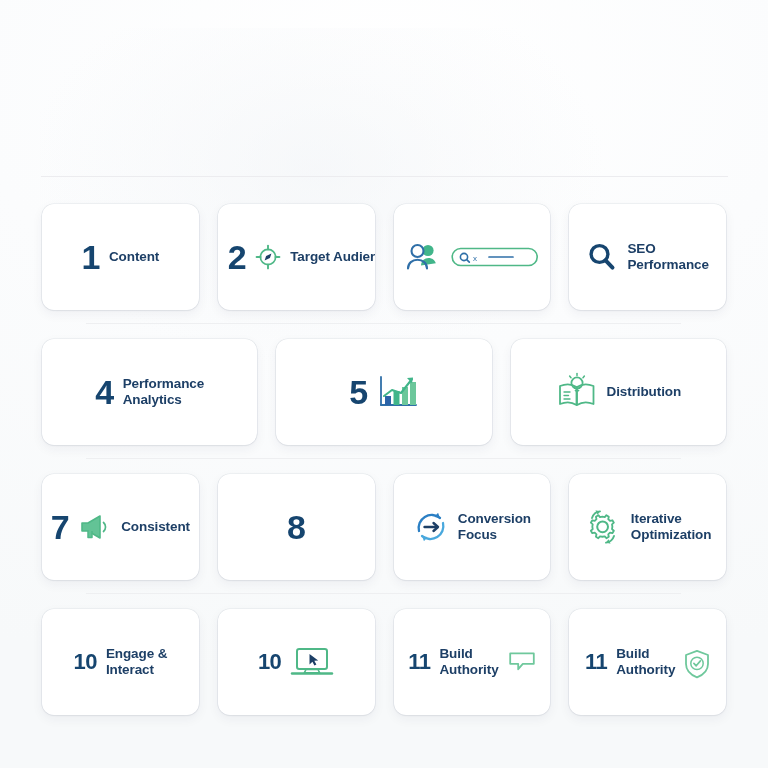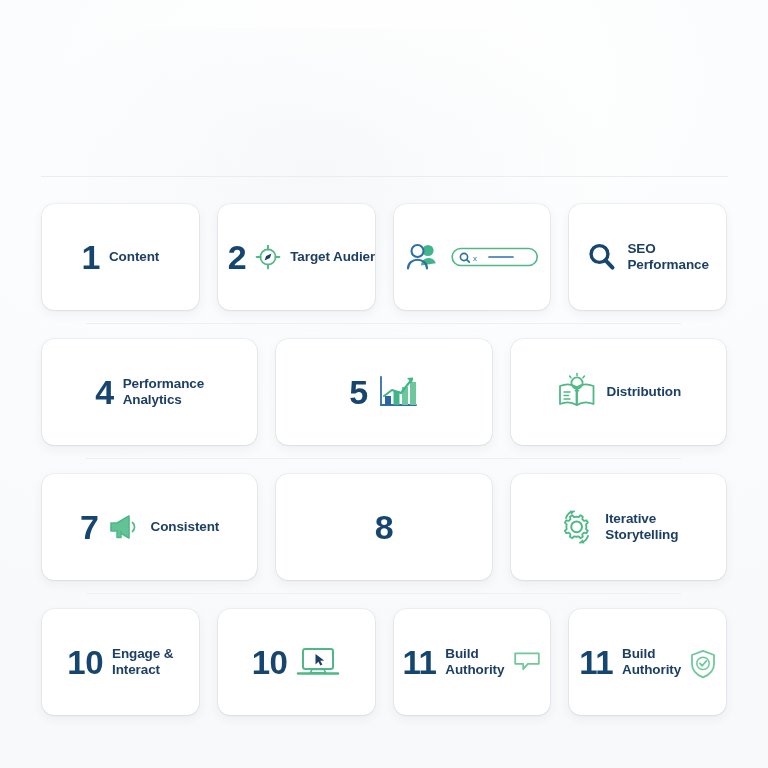--- a/index.html
+++ b/index.html
@@ -92,21 +92,21 @@
   }
 
   .card-num {
     font-size: 34px;
     font-weight: 700;
     color: #16456f;
     line-height: 1;
     letter-spacing: -0.5px;
     flex: none;
   }
-  .card-num.wide { font-size: 33px; text-align: center; }
+  .card-num.wide { font-size: 22px; text-align: center; }
 
   .card-label {
     font-size: 13.5px;
     font-weight: 700;
     color: #1d3f66;
     line-height: 1.22;
     letter-spacing: -0.1px;
     white-space: pre-line;
     flex: none;
   }
@@ -262,37 +262,53 @@
           <span class="card-label">Consistent</span>
         </div>
       </div>
 
       <div class="card">
         <div class="card-inner">
           <span class="card-num">8</span>
         </div>
       </div>
 
+      <div class="card">
+        <div class="card-inner">
+          <span class="icon">
+            <svg width="36" height="36" viewBox="0 0 36 36">
+              <path d="M30 14 A13 13 0 0 1 9 27" fill="none" stroke="#49a8dd" stroke-width="2.3" stroke-linecap="round"></path>
+              <path d="M6 22 A13 13 0 0 1 27 9" fill="none" stroke="#2b7fc4" stroke-width="2.3" stroke-linecap="round"></path>
+              <path d="M27 9 L21.5 8 L25 3.8 Z" fill="#2b7fc4"></path>
+              <path d="M9 27 L14.5 28 L11 32.2 Z" fill="#49a8dd"></path>
+              <line x1="11.5" y1="18" x2="23" y2="18" stroke="#1d3f66" stroke-width="2.4" stroke-linecap="round"></line>
+              <path d="M20.5 14 L25 18 L20.5 22" fill="none" stroke="#1d3f66" stroke-width="2.4" stroke-linecap="round" stroke-linejoin="round"></path>
+            </svg>
+          </span>
+          <span class="card-label">Conversion
+Focus</span>
+        </div>
+      </div>
 
       <div class="card">
         <div class="card-inner">
           <span class="icon">
             <svg width="38" height="38" viewBox="0 0 38 38">
               <g fill="none" stroke="#4fb887" stroke-width="2" stroke-linejoin="round">
                 <path d="M19 8.5 l2.6 .4 1.8-2 2.6 1.6 -.6 2.6 1.9 1.9 2.6-.6 1.6 2.6 -2 1.8 .4 2.6 -.4 2.6 2 1.8 -1.6 2.6 -2.6-.6 -1.9 1.9 .6 2.6 -2.6 1.6 -1.8-2 -2.6 .4 -2.6-.4 -1.8 2 -2.6-1.6 .6-2.6 -1.9-1.9 -2.6 .6 -1.6-2.6 2-1.8 -.4-2.6 .4-2.6 -2-1.8 1.6-2.6 2.6 .6 1.9-1.9 -.6-2.6 2.6-1.6 1.8 2 Z" transform="translate(-0.5,-0.5) scale(0.92) translate(1.5,1.5)"></path>
                 <circle cx="18.6" cy="18.8" r="5.4"></circle>
               </g>
               <path d="M8 10 C9.5 5.5 13 3.6 16 3.4" fill="none" stroke="#4fb887" stroke-width="1.9" stroke-linecap="round"></path>
               <path d="M16 3.4 L11.5 2.2 L13.5 6.8 Z" fill="#4fb887"></path>
               <path d="M30 28 C28.5 32.5 25 34.4 22 34.6" fill="none" stroke="#4fb887" stroke-width="1.9" stroke-linecap="round"></path>
               <path d="M22 34.6 L26.5 35.8 L24.5 31.2 Z" fill="#4fb887"></path>
             </svg>
           </span>
           <span class="card-label">Iterative
-Storytelling</span>
+Optimization</span>
         </div>
       </div>
 
     </div>
 
     <div class="grid-row">
 
       <div class="card">
         <div class="card-inner">
           <span class="card-num wide">10</span>

